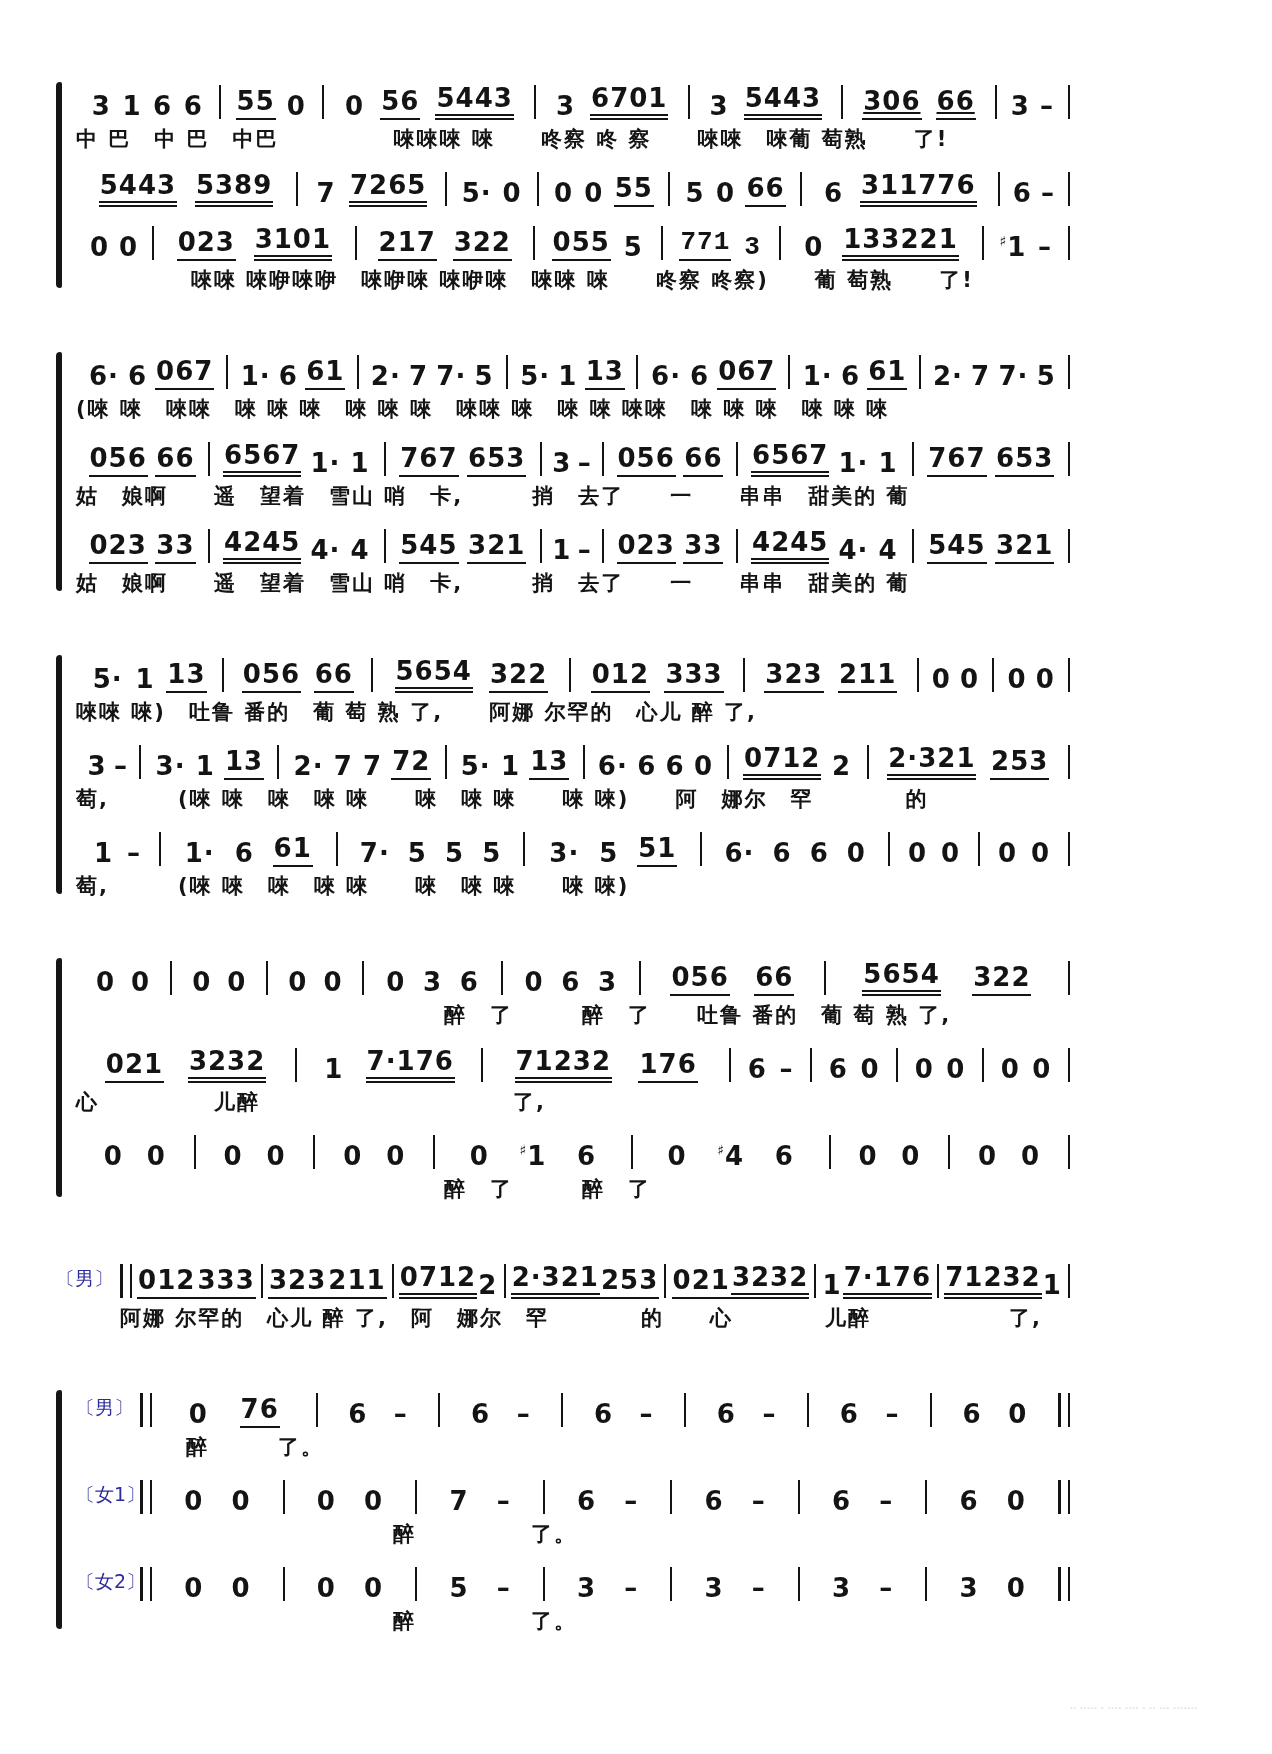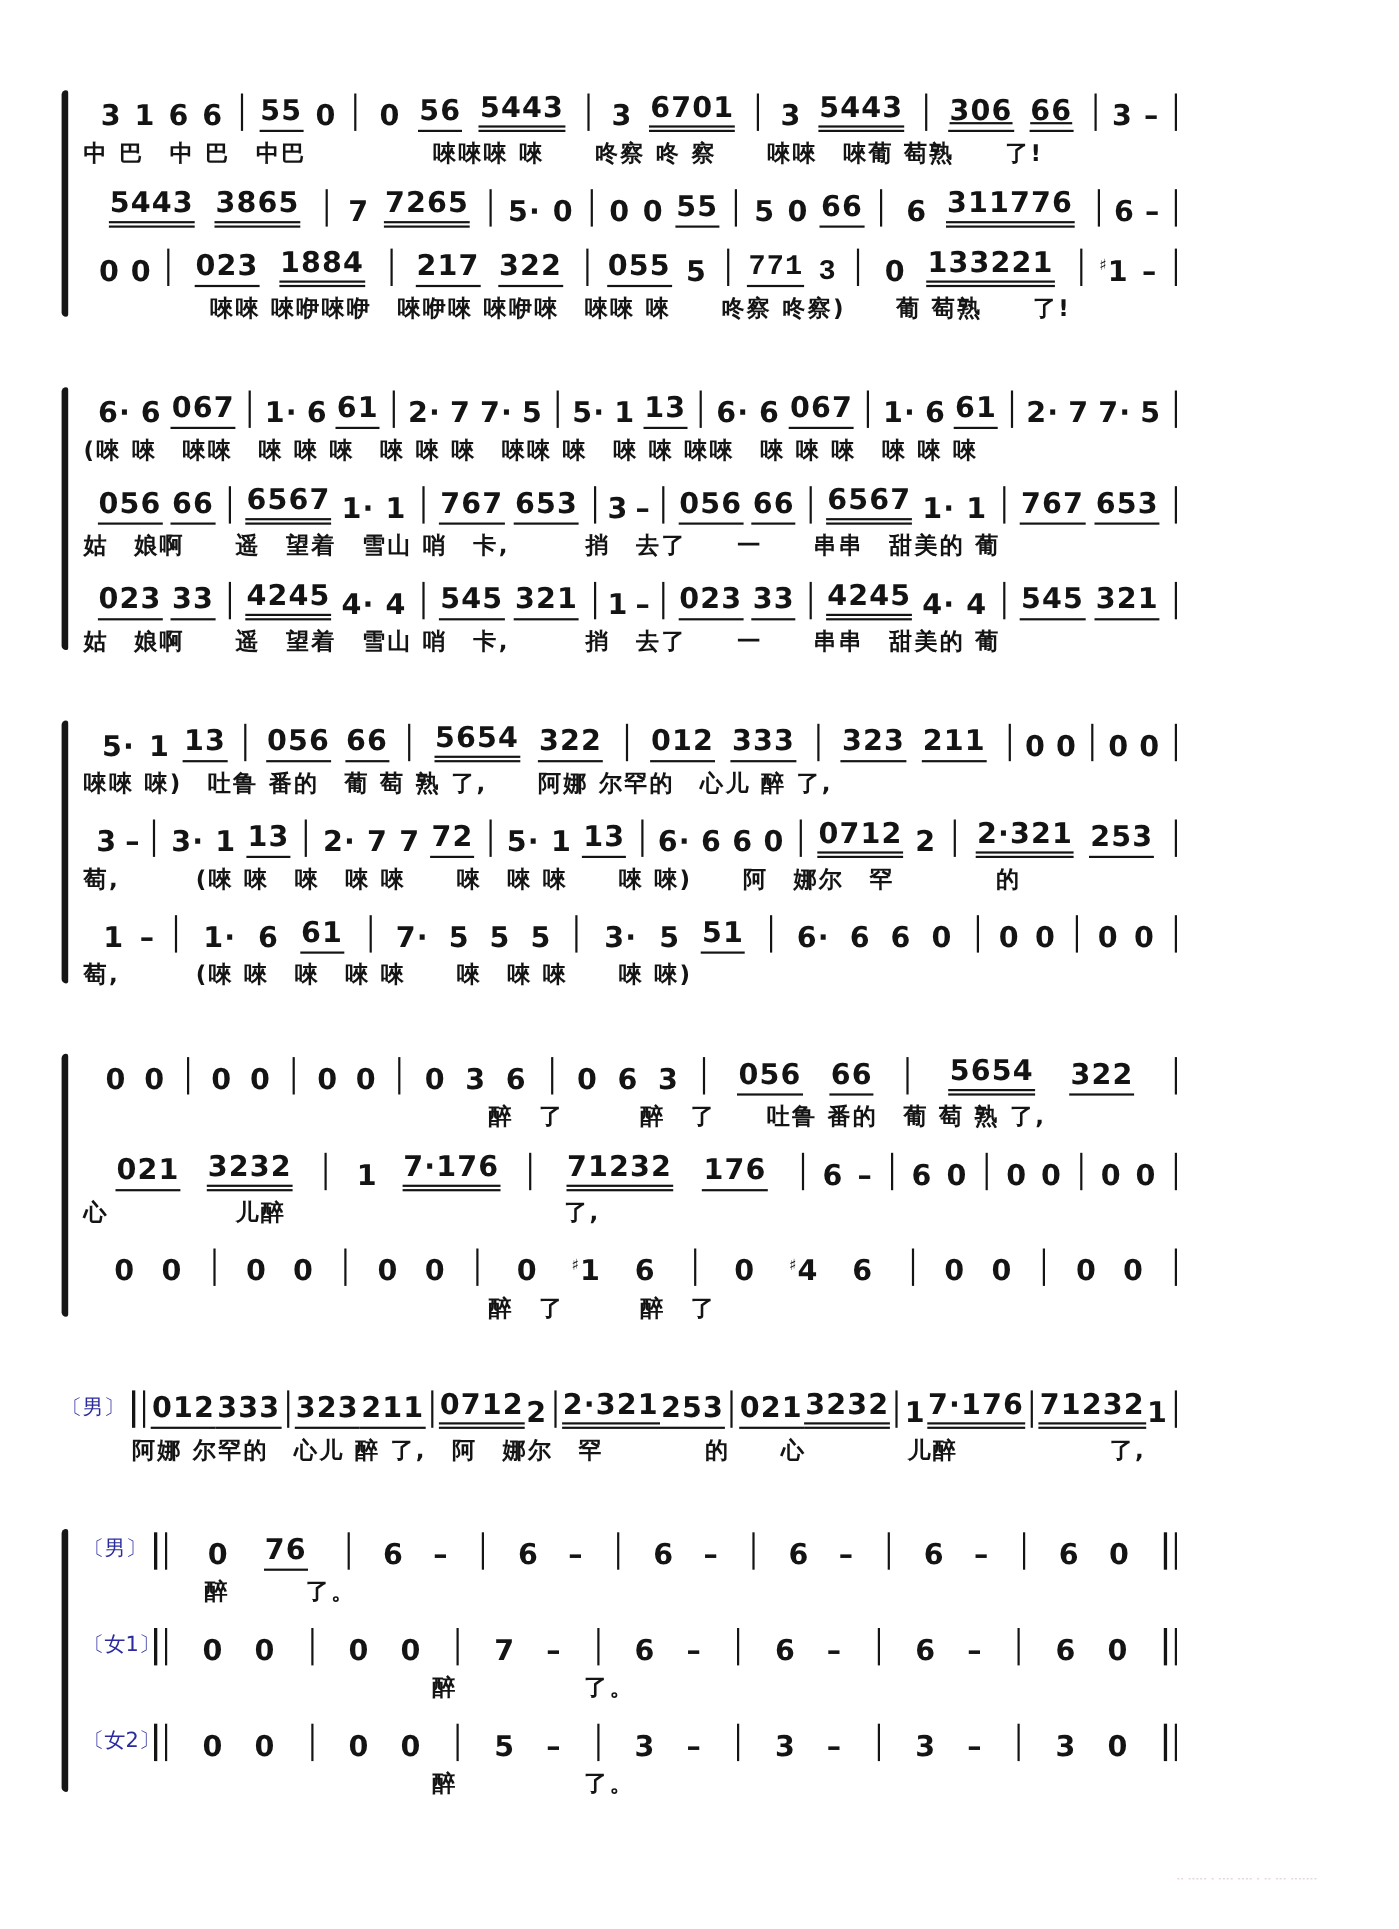--- a/index.html
+++ b/index.html
@@ -87,21 +87,21 @@
             <div class="barline"></div>
           </div>
           <div class="lyrics-row">中 巴　中 巴　中巴　　　　　唻唻唻 唻　　咚察 咚 察　　唻唻　唻葡 萄熟　　了!</div>
         </div>
       </div>
       <div class="voice-line">
         <div class="music">
           <div class="notes-row">
             <div class="measure" style="flex-grow: 10;">
               <span class="tok b2">5443</span>
-              <span class="tok b2">3865</span>
+              <span class="tok b2">5389</span>
             </div>
             <div class="barline"></div>
             <div class="measure" style="flex-grow: 7;">
               <span class="tok">7</span>
               <span class="tok b2">7265</span>
             </div>
             <div class="barline"></div>
             <div class="measure" style="flex-grow: 5;">
               <span class="tok">5·</span>
               <span class="tok">0</span>
@@ -135,21 +135,21 @@
       <div class="voice-line">
         <div class="music">
           <div class="notes-row">
             <div class="measure" style="flex-grow: 4;">
               <span class="tok">0</span>
               <span class="tok">0</span>
             </div>
             <div class="barline"></div>
             <div class="measure" style="flex-grow: 9;">
               <span class="tok b1">023</span>
-              <span class="tok b2">1884</span>
+              <span class="tok b2">3101</span>
             </div>
             <div class="barline"></div>
             <div class="measure" style="flex-grow: 8;">
               <span class="tok b1">217</span>
               <span class="tok b1">322</span>
             </div>
             <div class="barline"></div>
             <div class="measure" style="flex-grow: 6;">
               <span class="tok b1">055</span>
               <span class="tok">5</span>

